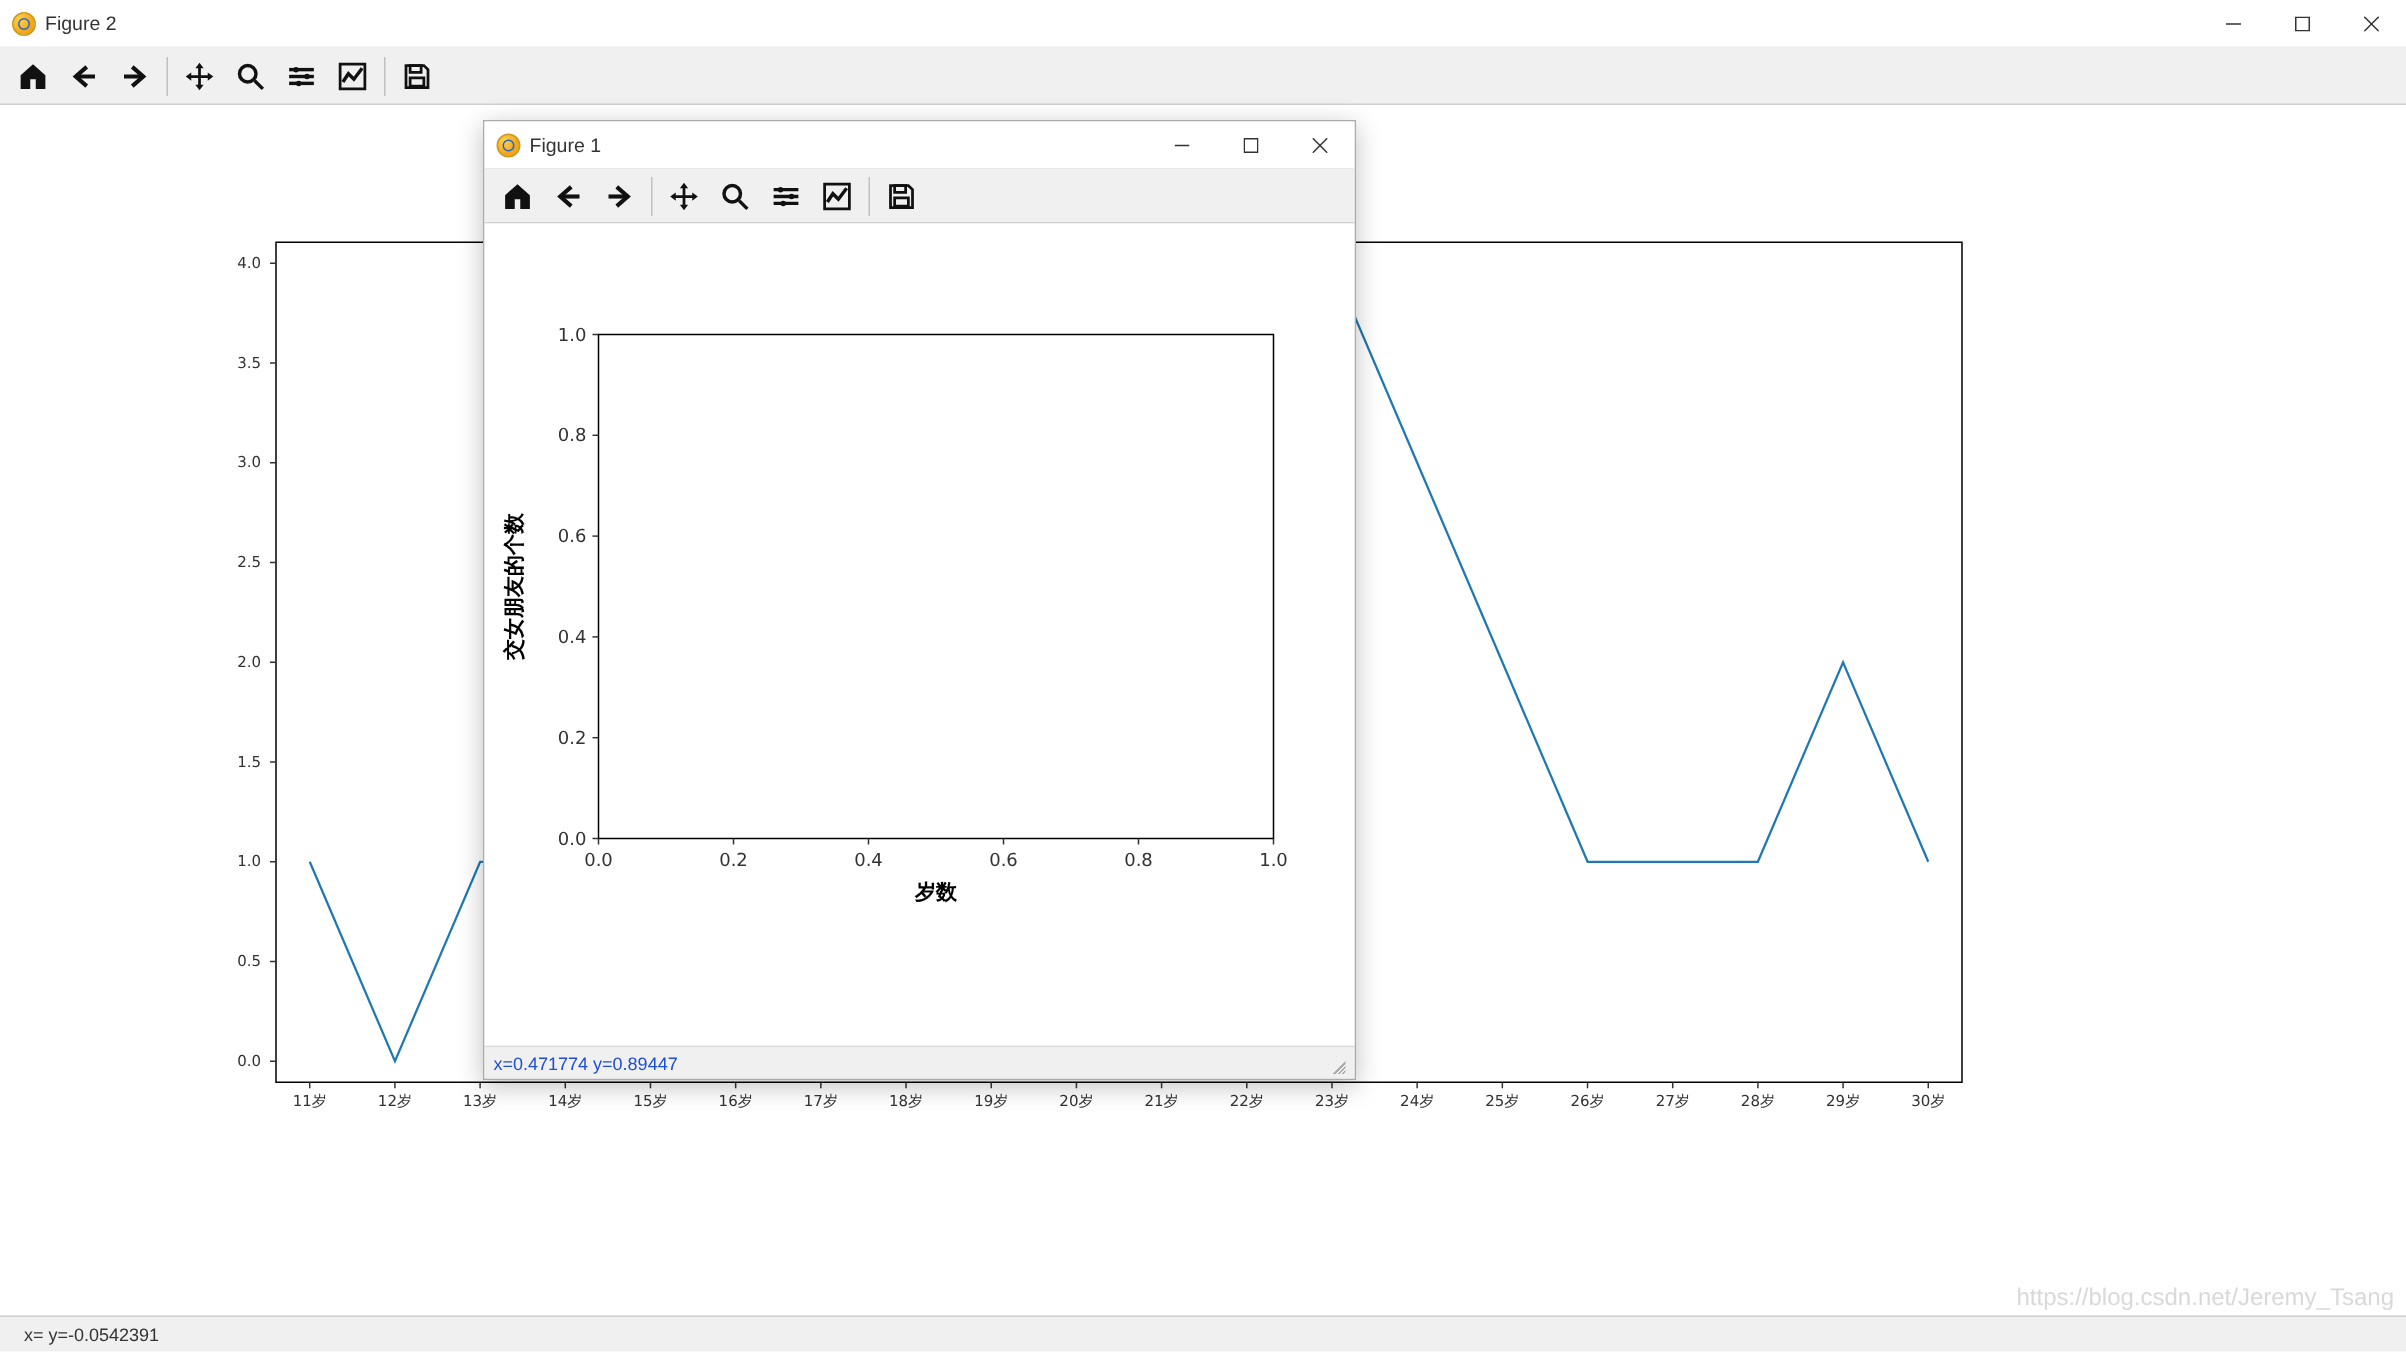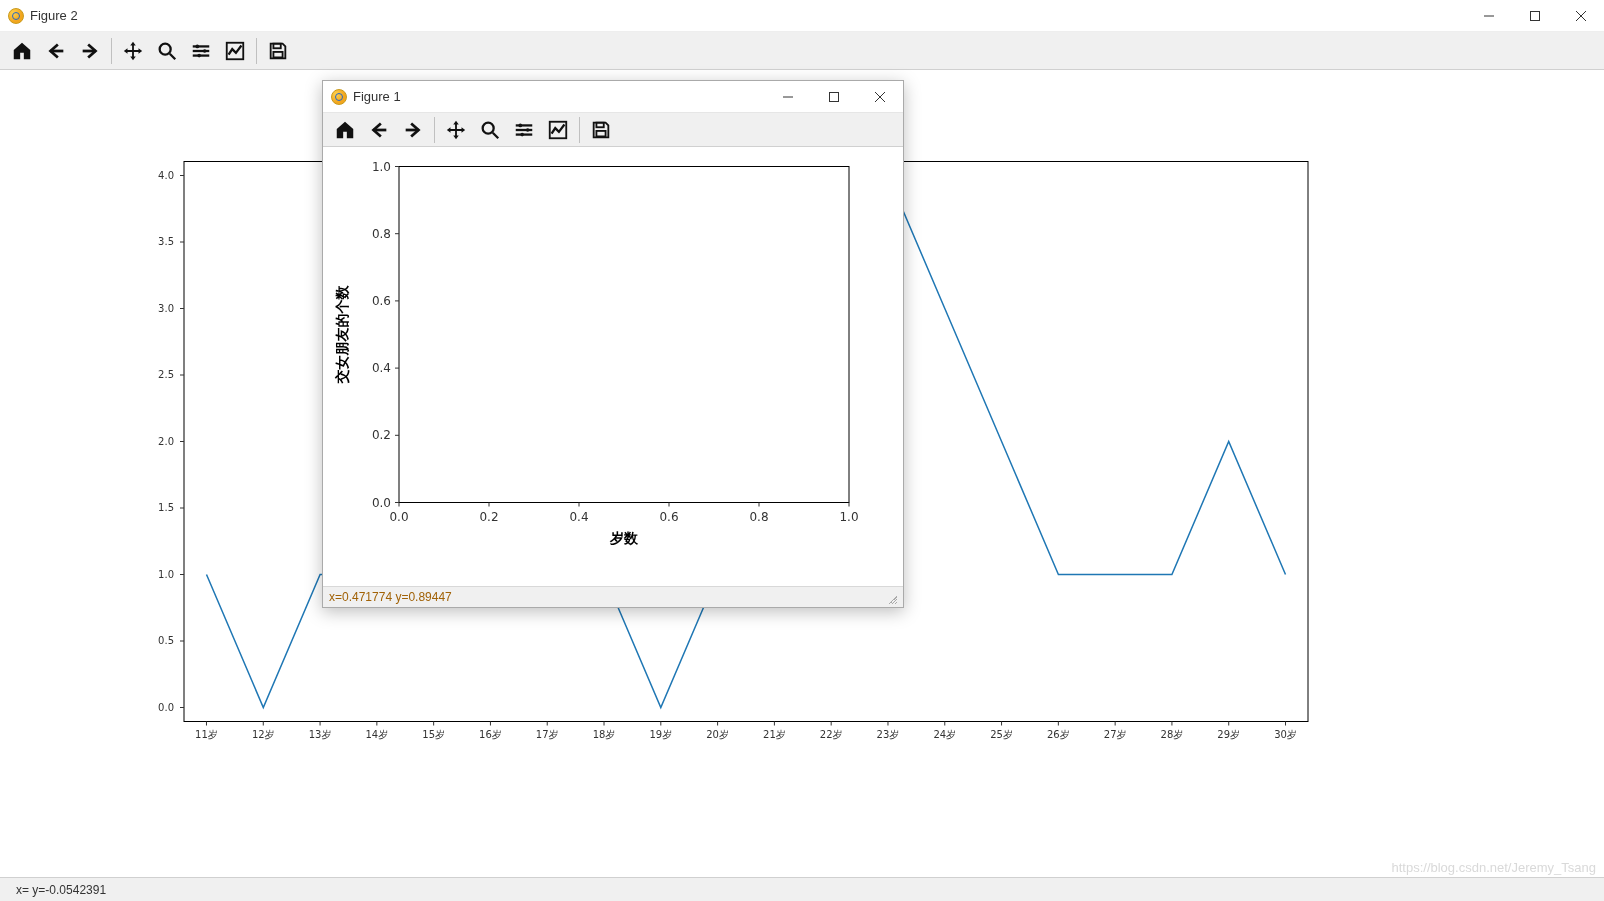--- a/index.html
+++ b/index.html
@@ -57,37 +57,37 @@
   border-top: 1px solid #d0d0d0;
   display: flex; align-items: center;
   padding: 0 16px;
   font-size: 12px;
   color: #333;
 }
 
 .subwin {
   position: absolute;
   top: 80px; left: 322px;
-  width: 582px; height: 528px;
+  width: 582px; height: 640px;
   background: #fff;
   border: 1px solid #aaa;
   box-shadow: 0 4px 16px rgba(0,0,0,.25);
   display: flex; flex-direction: column;
   z-index: 10;
 }
 .subwin .titlebar { border-bottom: 1px solid #e6e6e6; }
 .subwin .toolbar { height: 36px; }
 .subwin .canvas-area2 {
   flex: 1; position: relative; background: #fff;
 }
 .subwin .statusbar2 {
   height: 22px; background: #f0f0f0;
   border-top: 1px solid #d8d8d8;
   display: flex; align-items: center; justify-content: space-between;
-  padding: 0 6px; font-size: 12px; color: #a16207;
+  padding: 0 6px; font-size: 12px; color: #1d4ed8;
 }
 .resize-grip {
   width: 14px; height: 14px;
   background:
     linear-gradient(135deg,transparent 70%,#aaa 70%,#aaa 75%,transparent 75%,transparent 80%,#aaa 80%,#aaa 85%,transparent 85%,transparent 90%,#aaa 90%,#aaa 95%,transparent 95%);
 }
 .mpl-icon {
   width: 16px; height: 16px; border-radius: 50%;
   background: radial-gradient(circle at 30% 30%, #ffd24d, #f2a61e 60%);
   border: 1px solid #c99a1a;
@@ -95,21 +95,21 @@
 }
 .mpl-icon::after {
   content: "";
   position: absolute; inset: 3px;
   border: 1px solid #2866c4;
   border-radius: 50%;
 }
 svg text { font-family: "DejaVu Sans", Arial, sans-serif; }
 .watermark {
   position: absolute; right: 8px; bottom: 26px;
-  font-size: 13px; color: #d9d9d9;
+  font-size: 16px; color: #d9d9d9;
   z-index: 2;
   margin-top: 30px;
 }
 </style>
 </head>
 <body>
 
 <div class="titlebar">
   <div class="titlebar-left">
     <span class="mpl-icon"></span>

